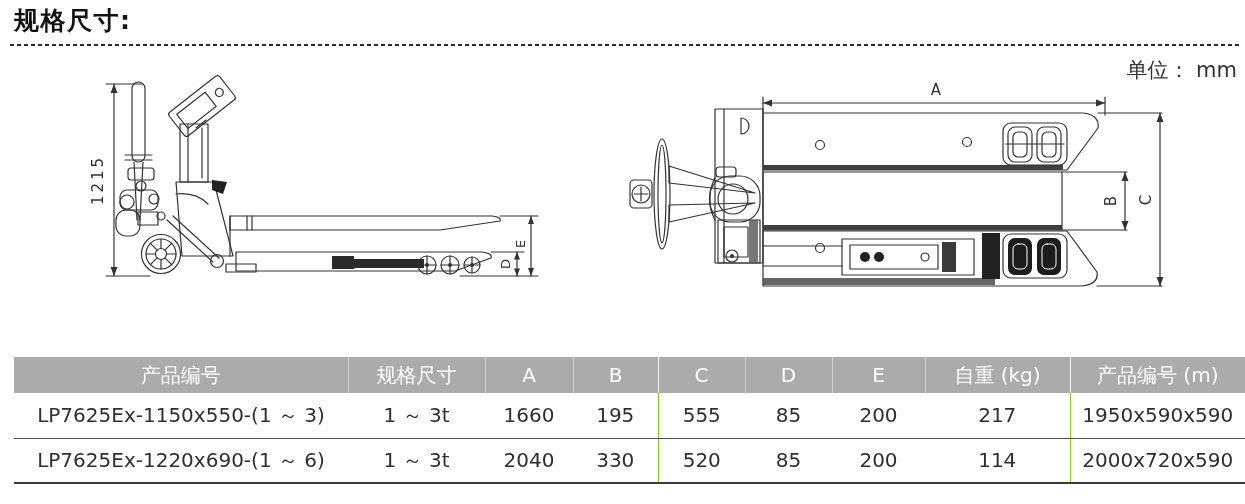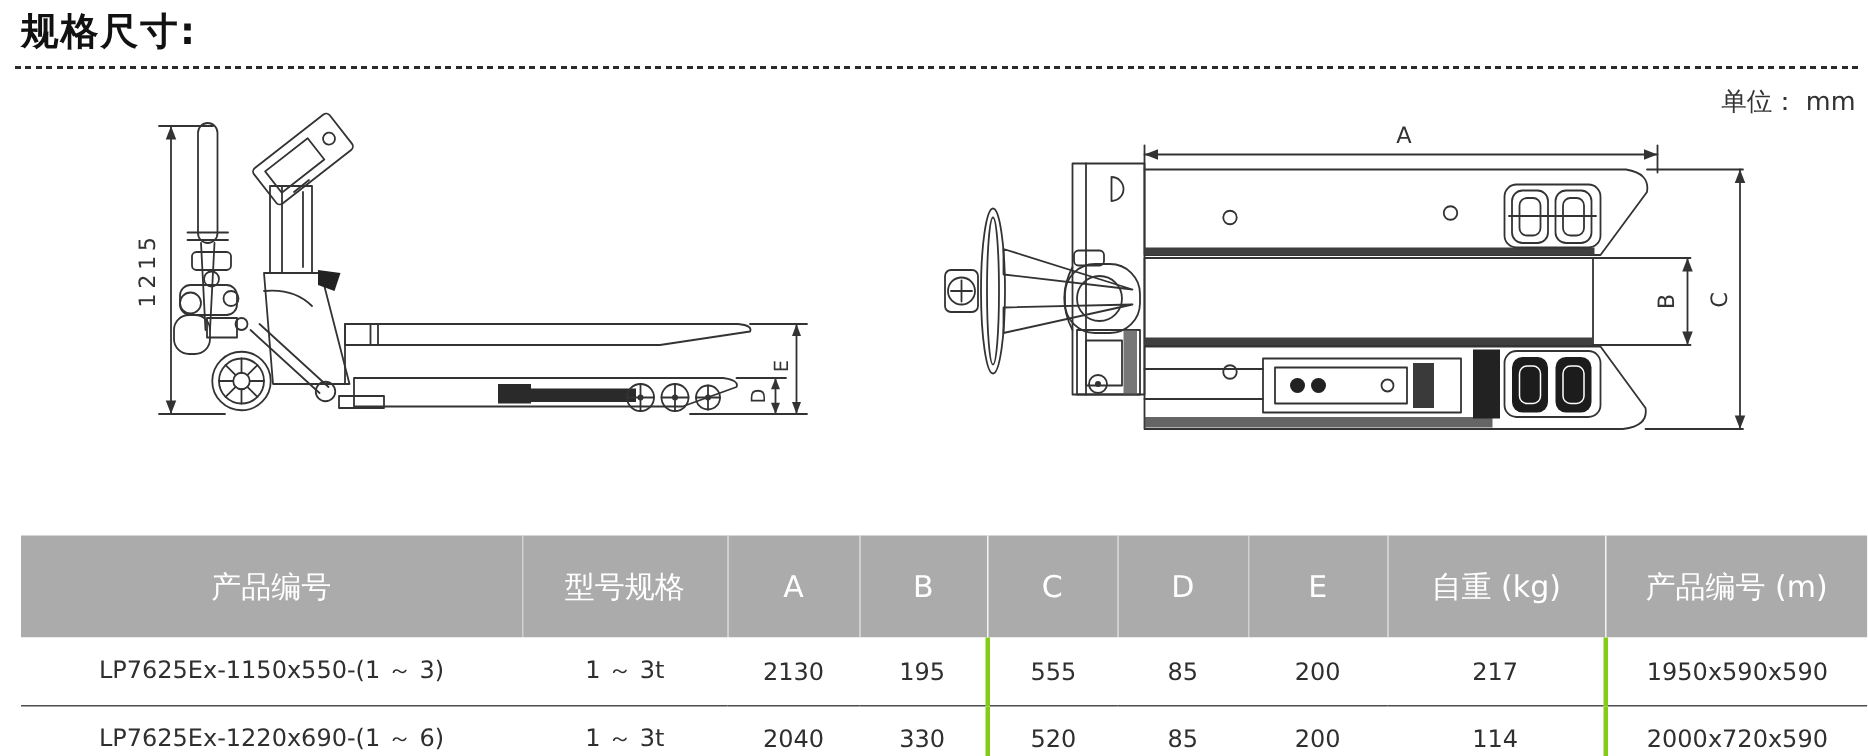--- a/index.html
+++ b/index.html
@@ -25,54 +25,54 @@
   .heading.model { top: 302px; }
   .divider {
     position: absolute;
     left: 10px; right: 6px; top: 44px;
     height: 2px;
     background: repeating-linear-gradient(90deg, #2b2b2b 0 4px, transparent 4px 7px);
   }
   .unit-label {
     position: absolute;
     right: 8px; top: 56px;
-    font-size: 17px;
+    font-size: 21px;
     color: #333;
   }
   .svg-side { position: absolute; left: 30px; top: 68px; }
   .svg-top  { position: absolute; left: 620px; top: 70px; }
 
   table.spec-table {
     position: absolute;
     left: 14px; top: 357px;
     width: 1231px;
     border-collapse: collapse;
     table-layout: fixed;
   }
   .spec-table thead th {
     background: #ababab;
     color: #ffffff;
     font-weight: 400;
     font-size: 20px;
-    height: 68px;
+    height: 36px;
     border-right: 1px solid rgba(255,255,255,0.45);
     text-align: center;
   }
   .spec-table thead th:last-child { border-right: none; }
   .spec-table tbody td {
     text-align: center;
-    font-size: 16px;
+    font-size: 20px;
     color: #2f2f2f;
     height: 45px;
     border-bottom: 1px solid #4d4d4d;
     background: #fff;
     white-space: nowrap;
   }
   .spec-table tbody tr:last-child td { border-bottom: 2px solid #3a3a3a; }
-  .spec-table td.sep, .spec-table th.sep { border-right: 3px solid #84cc16; }
+  .spec-table td.sep, .spec-table th.sep { border-right: 1px solid #84cc16; }
   .spec-table thead th.sep { border-right: 1px solid rgba(255,255,255,0.85); }
   svg text { font-family: "DejaVu Sans", "Liberation Sans", sans-serif; }
 </style>
 </head>
 <body>
 
 <div class="page">
 
   <div class="heading spec">规格尺寸:</div>
   <div class="divider"></div>
@@ -251,35 +251,35 @@
       <col style="width:85px">
         <col style="width:87px">
         <col style="width:87px">
       <col style="width:93px">
         <col style="width:145px">
         <col style="width:175px">
     </colgroup>
     <thead>
       <tr>
         <th>产品编号</th>
-        <th>型号规格</th>
+        <th>规格尺寸</th>
         <th>A</th>
         <th class="sep">B</th>
         <th>C</th>
         <th>D</th>
         <th>E</th>
         <th class="sep">自重 (kg)</th>
         <th>产品编号 (m)</th>
       </tr>
     </thead>
     <tbody>
       <tr>
         <td>LP7625Ex-1150x550-(1 ～ 3)</td>
         <td>1 ～ 3t</td>
-        <td>2130</td>
+        <td>1660</td>
         <td class="sep">195</td>
         <td>555</td>
         <td>85</td>
         <td>200</td>
         <td class="sep">217</td>
         <td>1950x590x590</td>
       </tr>
       <tr>
         <td>LP7625Ex-1220x690-(1 ～ 6)</td>
         <td>1 ～ 3t</td>

